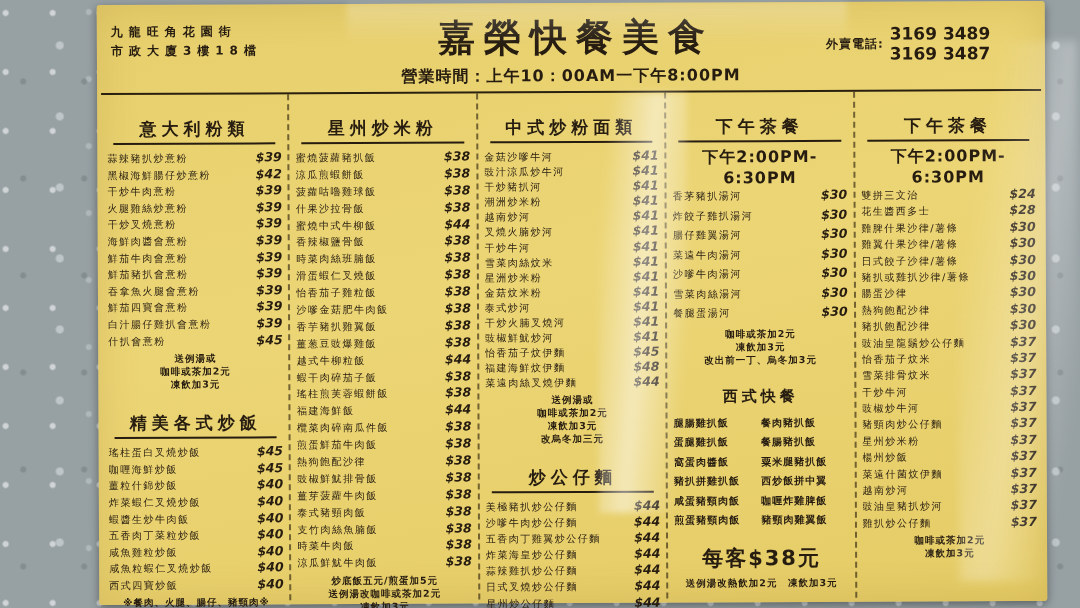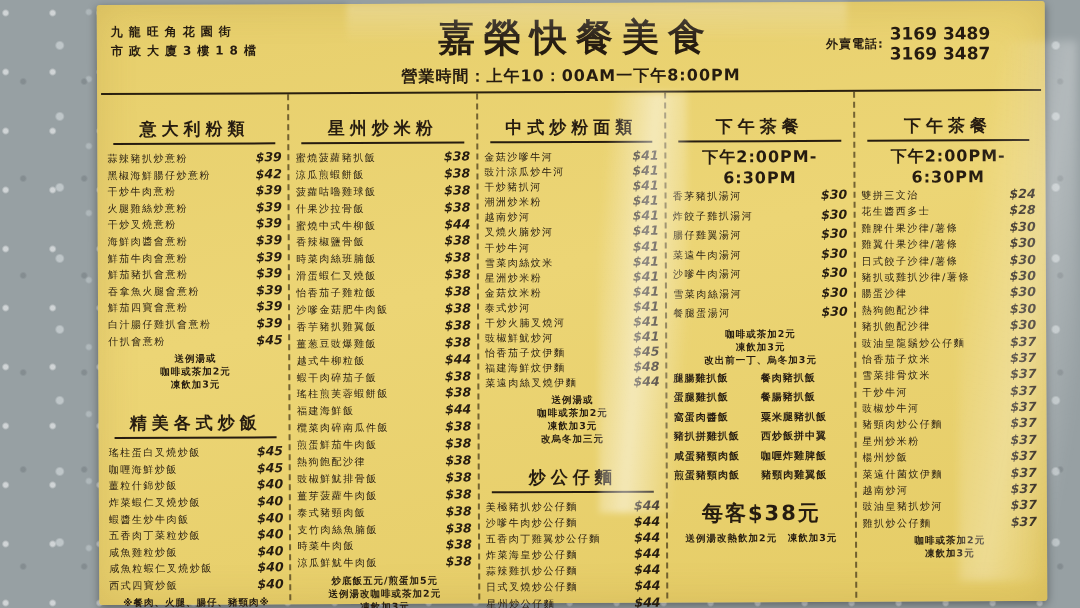--- a/index.html
+++ b/index.html
@@ -447,20 +447,21 @@
             <span class="nm">餐腿蛋湯河</span>
             <span class="pr">$30</span>
           </div>
           <div class="notes">
             <div>咖啡或茶加2元</div>
             <div>凍飲加3元</div>
             <div>改出前一丁、烏冬加3元</div>
           </div>
         </div>
         <div class="s1">
+          <div class="sec-title no-line">西式快餐</div>
           <div class="grid-row">
             <span>腿腸雞扒飯</span>
             <span>餐肉豬扒飯</span>
           </div>
           <div class="grid-row">
             <span>蛋腿雞扒飯</span>
             <span>餐腸豬扒飯</span>
           </div>
           <div class="grid-row">
             <span>窩蛋肉醬飯</span>

